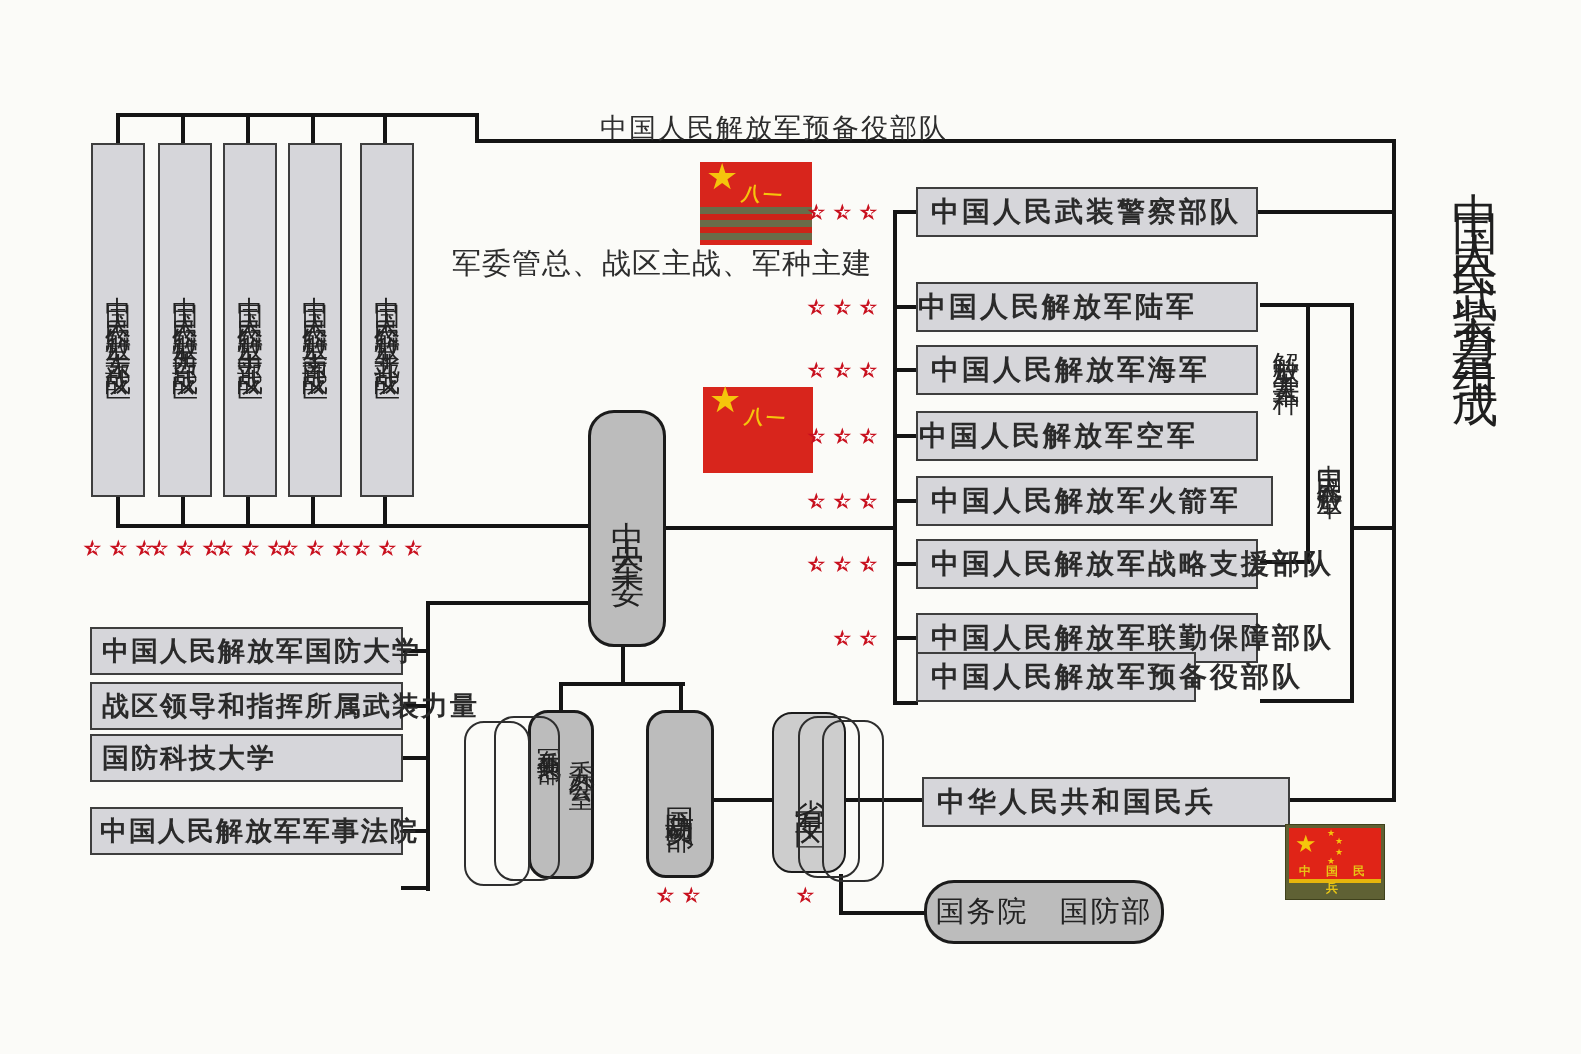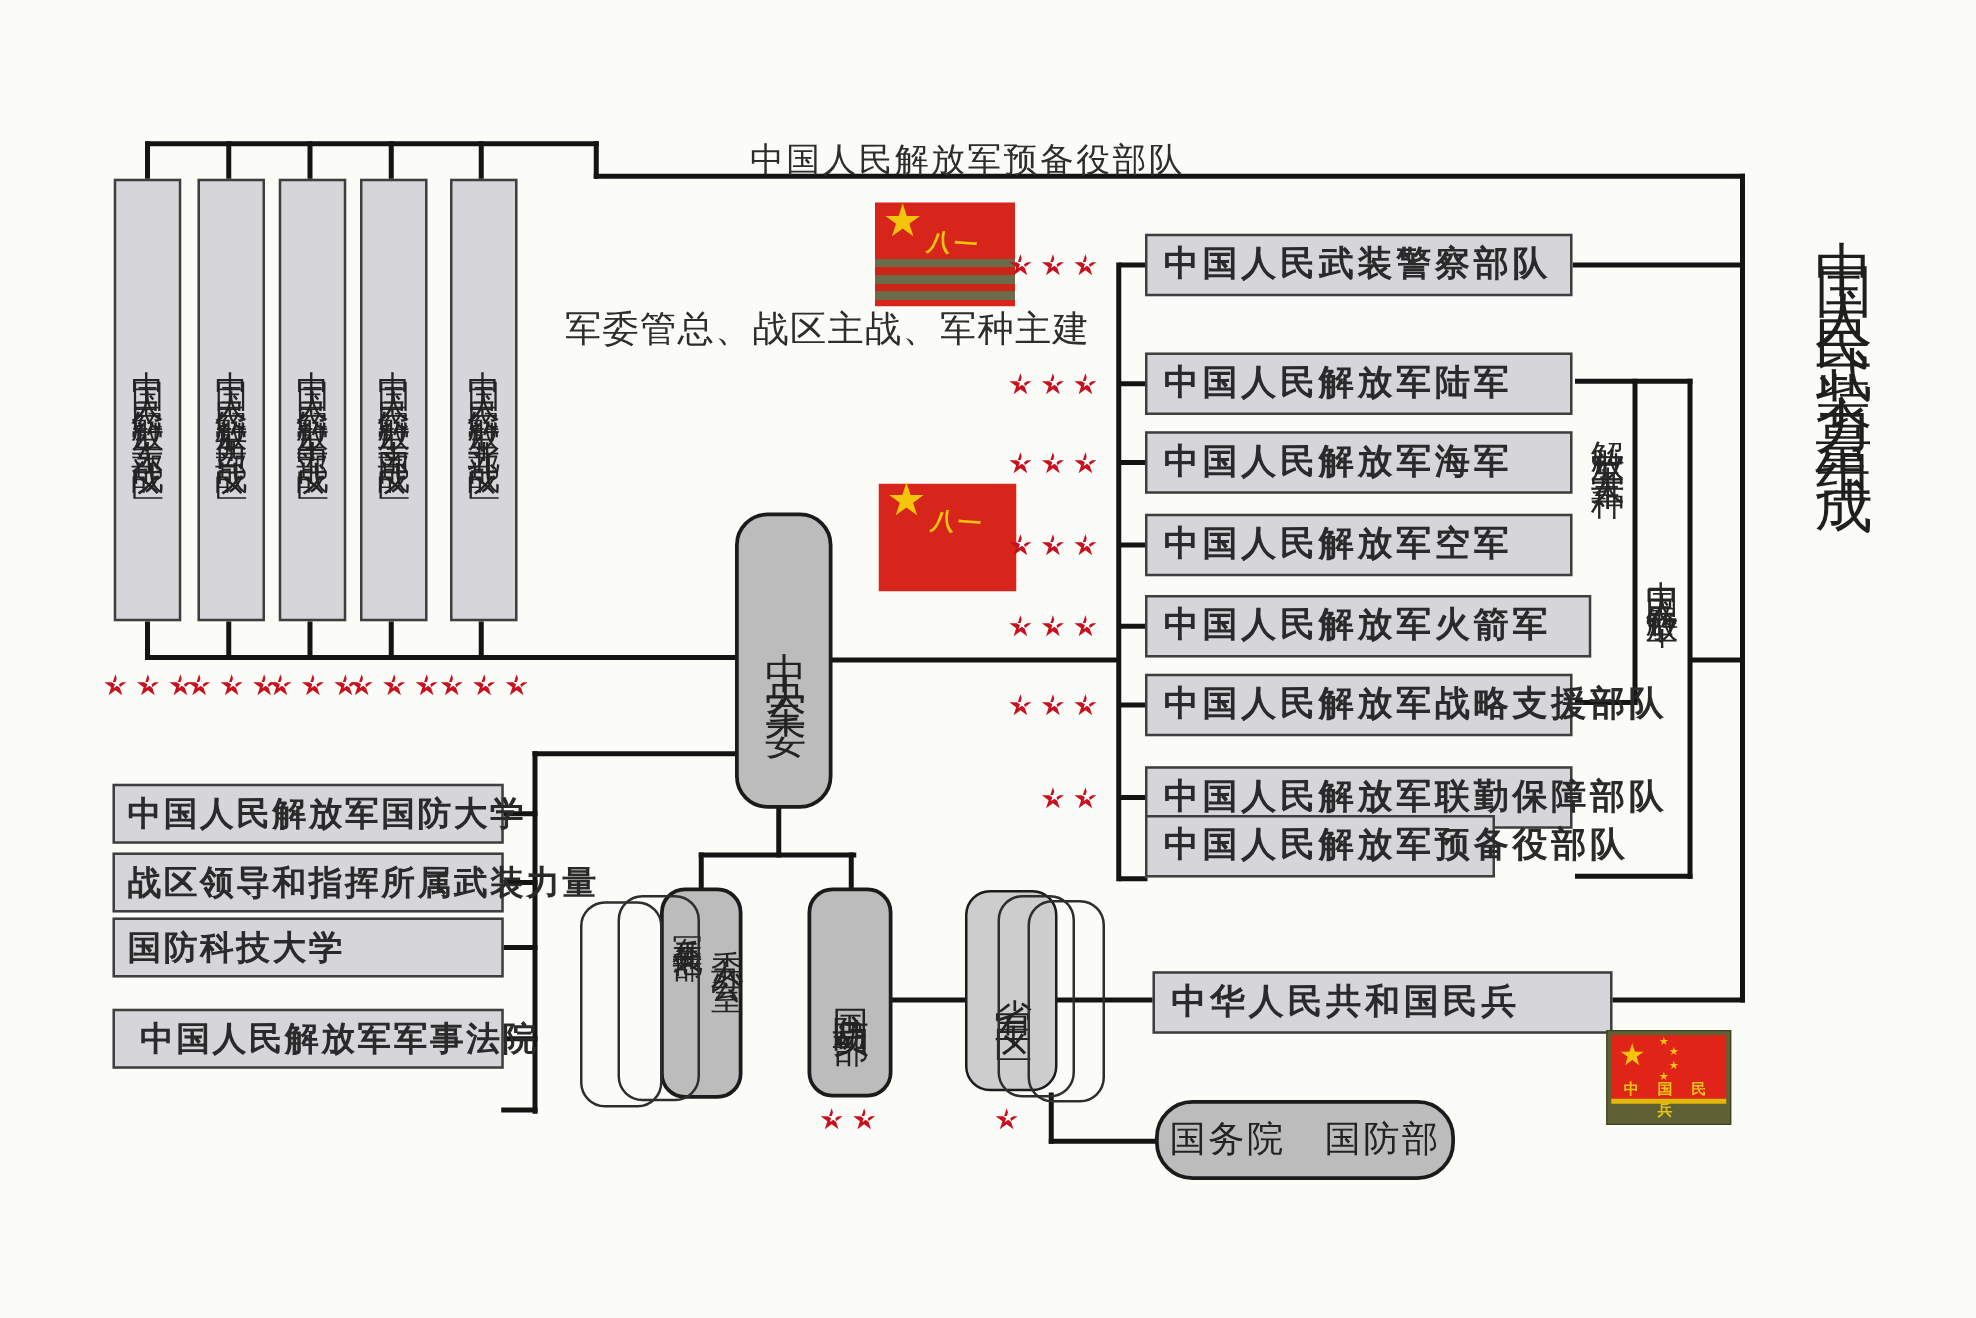--- a/index.html
+++ b/index.html
@@ -204,27 +204,27 @@
   </div>
 
   <div class="rbox" style="left:588px;top:410px;width:78px;height:237px;border-radius:26px">
     <span class="vtext" style="font-size:33px;letter-spacing:17px">中央军委</span>
   </div>
 
   <div class="box" style="left:916px;top:187px;width:342px;height:50px">
     <span class="hlabel" style="padding-left:13px">中国人民武装警察部队</span>
   </div>
   <div class="box" style="left:916px;top:282px;width:342px;height:50px">
-    <span class="hlabel" style="padding-left:13px">中国人民解放军陆军</span>
+    <span class="hlabel" style="">中国人民解放军陆军</span>
   </div>
   <div class="box" style="left:916px;top:345px;width:342px;height:50px">
     <span class="hlabel" style="padding-left:13px">中国人民解放军海军</span>
   </div>
   <div class="box" style="left:916px;top:411px;width:342px;height:50px">
-    <span class="hlabel" style="padding-left:13px">中国人民解放军空军</span>
+    <span class="hlabel" style="padding-left:1px">中国人民解放军空军</span>
   </div>
   <div class="box" style="left:916px;top:476px;width:357px;height:50px">
     <span class="hlabel" style="padding-left:13px">中国人民解放军火箭军</span>
   </div>
   <div class="box" style="left:916px;top:539px;width:342px;height:50px">
     <span class="hlabel" style="padding-left:13px">中国人民解放军战略支援部队</span>
   </div>
   <div class="box" style="left:916px;top:613px;width:342px;height:50px">
     <span class="hlabel" style="padding-left:13px">中国人民解放军联勤保障部队</span>
   </div>
@@ -336,21 +336,21 @@
   <div class="box" style="left:90px;top:627px;width:313px;height:48px">
     <span class="hlabel" style="font-size:27px;padding-left:10px;letter-spacing:2px">中国人民解放军国防大学</span>
   </div>
   <div class="box" style="left:90px;top:682px;width:313px;height:48px">
     <span class="hlabel" style="font-size:27px;padding-left:10px;letter-spacing:2px">战区领导和指挥所属武装力量</span>
   </div>
   <div class="box" style="left:90px;top:734px;width:313px;height:48px">
     <span class="hlabel" style="font-size:27px;padding-left:10px;letter-spacing:2px">国防科技大学</span>
   </div>
   <div class="box" style="left:90px;top:807px;width:313px;height:48px">
-    <span class="hlabel" style="font-size:27px;padding-left:20px;letter-spacing:2px">中国人民解放军军事法院</span>
+    <span class="hlabel" style="font-size:27px;padding-left:8px;letter-spacing:2px">中国人民解放军军事法院</span>
   </div>
 
   <div class="rbox" style="left:528px;top:710px;width:66px;height:169px;border-radius:20px;z-index:1">
     <span class="vtext" style="position:absolute;left:2px;top:16px;font-size:24px;letter-spacing:3px">军委其他部</span>
     <span class="vtext" style="position:absolute;left:33px;top:26px;font-size:26px;letter-spacing:8px">委办公室</span>
   </div>
   <div class="outline" style="left:494px;top:716px;width:66px;height:165px;z-index:2"></div>
   <div class="outline" style="left:464px;top:721px;width:66px;height:165px;z-index:2"></div>
 
   <div class="rbox" style="left:646px;top:710px;width:68px;height:168px;border-radius:20px">

